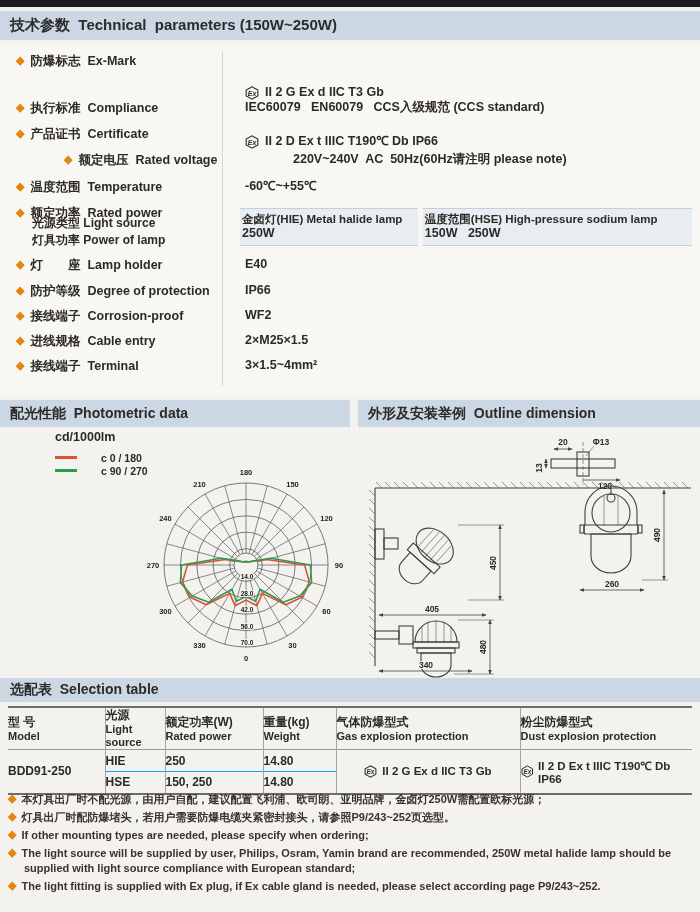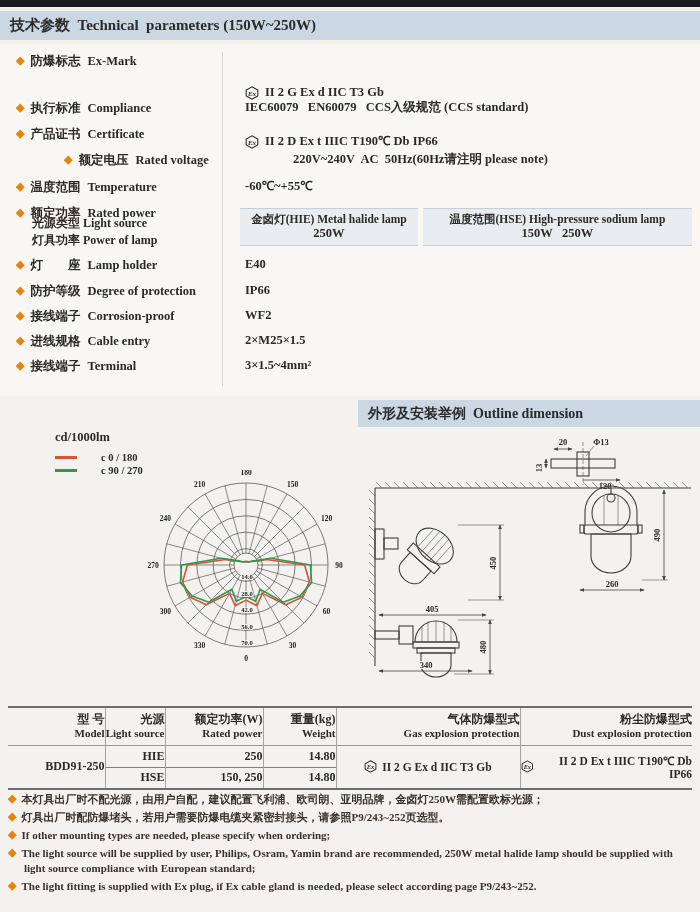--- a/index.html
+++ b/index.html
@@ -1,56 +1,56 @@
 <!DOCTYPE html>
 <html><head>
 <meta charset="utf-8">
 <style>
   html,body{margin:0;padding:0;background:#e9e8e5;}
   #page{position:relative;width:700px;height:912px;background:#f3f2ef;overflow:hidden;
-        font-family:Liberation Serif, serif;color:#2d2a26;}
+        font-family:Liberation Sans, sans-serif;color:#2d2a26;}
   .pre{white-space:pre-wrap;}
   
   .topstrip{position:absolute;left:0;top:0;width:700px;height:7px;background:#1d1d1d;}
   .band{position:absolute;background:#cbd7e2;display:flex;align-items:center;
         font-weight:bold;color:#2b2b2b;}
   .band1{left:0;top:11px;width:700px;height:29px;font-size:15px;padding-left:10px;box-sizing:border-box;}
   .band2{top:400px;height:27px;font-size:14px;padding-left:10px;box-sizing:border-box;}
   .band3{left:0;top:678px;width:700px;height:24px;font-size:14px;padding-left:10px;box-sizing:border-box;}
   
   .params{position:absolute;left:0;top:44px;width:700px;height:352px;background:#f8f7f4;}
   .vdiv{position:absolute;left:222px;top:8px;width:1px;height:334px;background:#d8d5cf;}
   .prow{position:absolute;left:0;width:700px;font-size:12.5px;font-weight:bold;line-height:15px;}
   .dia{color:#e5850f;font-size:11px;margin:0 6px 0 16px;vertical-align:1px;}
   .zh{margin-right:7px;}
   .val{position:absolute;left:245px;top:0;white-space:pre-wrap;}
   .exline{display:flex;align-items:center;gap:6px;height:19px;}
   .exbadge{flex:0 0 auto;}
   .subl{position:absolute;left:32px;font-size:12px;font-weight:bold;line-height:15px;}
   .minitable{position:absolute;left:240px;top:206px;width:452px;display:flex;gap:5px;}
   .minicol{background:#e8edf2;border-top:1px solid #c6cfd8;border-bottom:1px solid #c6cfd8;
-           text-align:center;font-weight:bold;padding:3px 2px 4px;}
+           text-align:left;font-weight:bold;padding:3px 2px 4px;}
   .minicol .h{font-size:11.5px;line-height:14px;}
   .minicol .v{font-size:12.5px;line-height:15px;white-space:pre-wrap;}
   .mc1{width:177px;}.mc2{width:270px;}
   
   .unitlabel{position:absolute;left:55px;top:430px;font-size:12.5px;font-weight:bold;}
   .legend{position:absolute;left:55px;top:451px;font-size:10.5px;font-weight:bold;}
   .legrow{display:flex;align-items:center;gap:24px;height:13px;}
   .swatch{width:22px;height:3px;display:inline-block;}
   #polar{position:absolute;left:146px;top:470px;width:200px;height:200px;}
   
   #outline{position:absolute;left:358px;top:428px;width:340px;height:250px;}
   .draw{stroke:#3f3f3f;stroke-width:1.1;fill:none;}
   .drawthin{stroke:#555;stroke-width:0.6;fill:none;}
   .dimline{stroke:#444;stroke-width:0.8;fill:none;}
   .dimtext{font-size:8.5px;font-weight:bold;fill:#2d2a26;paint-order:stroke;stroke:#f3f2ef;stroke-width:2px;}
   
   table.sel{position:absolute;left:8px;top:706px;width:684px;border-collapse:collapse;
-            font-weight:bold;text-align:right;color:#2d2a26;}
+            font-weight:bold;text-align:left;color:#2d2a26;}
   table.sel th,table.sel td{border-left:1px solid #a3a3a3;border-right:1px solid #a3a3a3;padding:0;}
   table.sel th:first-child,table.sel td:first-child{border-left:none;}
   table.sel th:last-child,table.sel td:last-child{border-right:none;}
   table.sel thead tr{border-top:2px solid #6d6d6d;border-bottom:1px solid #9a9a9a;height:38px;}
   table.sel tbody tr{height:22px;border-bottom:1px solid #0ea5e9;}
   table.sel tbody tr:last-child{border-bottom:2px solid #6d6d6d;}
   .thzh{font-size:12px;line-height:15px;}
   .then{font-size:11px;line-height:13px;}
   td.cell{font-size:12px;}
   .excell{display:flex;align-items:center;justify-content:center;gap:5px;font-size:11.5px;}
@@ -141,20 +141,23 @@
     <div class="prow" style="top:289px;">
       <span class="dia">◆</span><span class="zh">进线规格</span><span class="en">Cable entry</span>
       <span class="val">2×M25×1.5</span>
     </div>
     <div class="prow" style="top:314px;">
       <span class="dia">◆</span><span class="zh">接线端子</span><span class="en">Terminal</span>
       <span class="val">3×1.5~4mm²</span>
     </div>
   </div>
 
+  <div class="band band2" style="left:0;width:350px;">
+    <span class="pre">配光性能  Photometric data</span>
+  </div>
   <div class="band band2" style="left:358px;width:342px;">
     <span class="pre">外形及安装举例  Outline dimension</span>
   </div>
 
   <div class="unitlabel">cd/1000lm</div>
   <div class="legend">
     <div class="legrow">
       <span class="swatch" style="background: rgb(221, 80, 56);"></span>
       <span>c 0 / 180</span>
     </div>
@@ -354,20 +357,23 @@
       </g>
       <line class="dimline" x1="132" y1="192" x2="132" y2="246" marker-start="url(#arr)" marker-end="url(#arr)"></line>
       <line class="drawthin" x1="100" y1="192" x2="136" y2="192"></line>
       <line class="drawthin" x1="96" y1="246" x2="136" y2="246"></line>
       <text class="dimtext" transform="rotate(-90 128 219)" x="128" y="219" text-anchor="middle">480</text>
       <line class="dimline" x1="21" y1="243" x2="114" y2="243" marker-start="url(#arr)" marker-end="url(#arr)"></line>
       <text class="dimtext" x="68" y="240" text-anchor="middle">340</text>
     </svg>
   </div>
 
+  <div class="band band3">
+    <span class="pre">选配表  Selection table</span>
+  </div>
 
   <table class="sel">
     <colgroup>
       <col style="width:97px">
         <col style="width:60px">
         <col style="width:98px">
       <col style="width:73px">
         <col style="width:184px">
         <col style="width:172px">
     </colgroup>

